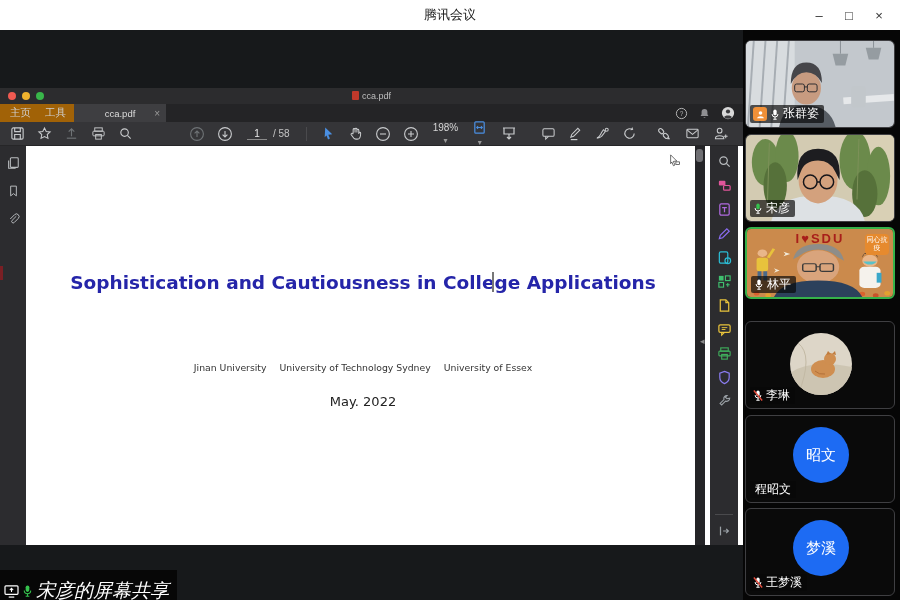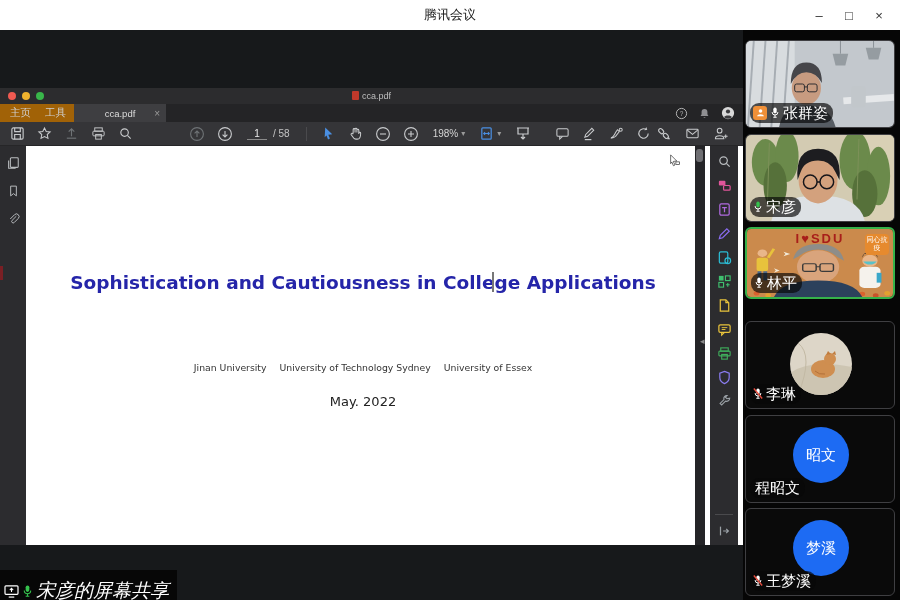--- a/index.html
+++ b/index.html
@@ -33,21 +33,21 @@
   .doc-tab .tab-x{position:absolute;right:6px;color:#9a9a9a;font-size:10px;}
   .tabrow-right{position:absolute;right:8px;top:0;height:18px;display:flex;align-items:center;gap:10px;}
   
   .pdf-toolbar{position:absolute;left:0;top:92px;width:743px;height:24px;background:#353538;
     border-bottom:1px solid #262628;display:flex;align-items:center;box-sizing:border-box;}
   .tbi{flex:0 0 auto;display:flex;align-items:center;justify-content:center;}
   .page-box{width:20px;text-align:center;border-bottom:1px solid #8a8a8a;color:#ececec;
     font-size:10px;margin-left:14px;}
   .page-total{color:#c4c4c4;font-size:10px;margin-left:6px;}
   .tb-divider{width:1px;height:14px;background:#4a4a4d;margin-left:16px;}
-  .zoom-level{color:#d6d6d6;font-size:10px;margin-left:14px;display:flex;align-items:center;gap:3px;}
+  .zoom-level{color:#d6d6d6;font-size:10px;margin-left:14px;display:flex;align-items:center;gap:3px;flex-direction:column;}
   .caret{font-size:8px;color:#9a9a9a;}
   
   .doc-area{position:absolute;left:0;top:116px;width:743px;height:399px;background:#ffffff;padding-left:37px;}
   .left-rail{position:absolute;left:0;top:0;width:26px;height:399px;background:#2c2c2f;
     display:flex;flex-direction:column;align-items:center;padding-top:10px;gap:14px;box-sizing:border-box;}
   .red-sliver{position:absolute;left:0;top:120px;width:3px;height:14px;background:#7a1f24;}
   .page{position:absolute;left:68px;top:0;width:590px;height:397px;background:#ffffff;}
   .scroll-track{position:absolute;left:695px;top:0;width:10px;height:399px;background:#242427;}
   .scroll-thumb{position:absolute;left:1px;top:3px;width:7px;height:13px;background:#6f6f73;border-radius:3px;}
   .collapse-mid{position:absolute;left:700px;top:190px;color:#8a8a8a;font-size:9px;}
@@ -68,21 +68,21 @@
   
   .share-banner{position:absolute;left:0;top:540px;background:#070707;color:#fff;font-size:19px;
     display:flex;align-items:center;gap:3px;padding:8px 8px 3px 4px;font-style:italic;}
   
   .panel{position:absolute;left:743px;top:30px;width:157px;height:570px;background:#060606;}
   .tile{position:absolute;left:2px;width:150px;height:88px;background:#111;border:1px solid #3f3f42;
     border-radius:6px;overflow:hidden;box-sizing:border-box;}
   .tile.active{border:2px solid #35b24a;}
   .tile svg.scene{position:absolute;left:0;top:0;width:100%;height:100%;}
   .namebar{position:absolute;left:4px;bottom:4px;display:flex;align-items:center;gap:3px;
-    background:rgba(8,8,8,.68);padding:2px 5px 2px 3px;border-radius:9px;color:#fff;font-size:15px;
+    background:rgba(8,8,8,.68);padding:2px 5px 2px 3px;border-radius:2px;color:#fff;font-size:12px;
     line-height:1.1;white-space:nowrap;justify-content:flex-end;}
   .host-badge{width:14px;height:14px;border-radius:3px;background:#f09038;display:flex;
     align-items:center;justify-content:center;}
   .blue-avatar{position:absolute;left:47px;top:11px;width:56px;height:56px;border-radius:50%;
     background:#1d6bf3;color:#fff;display:flex;align-items:center;justify-content:center;font-size:15px;}
   .cat-avatar{position:absolute;left:44px;top:11px;}
   .sdu-banner{position:absolute;left:0;right:0;top:2px;text-align:center;font-weight:bold;
     font-size:13px;letter-spacing:2px;color:#a81e1a;}
   .sdu-sticker{position:absolute;right:4px;top:5px;width:22px;background:#e68a2e;border-radius:4px;
     color:#fff;font-size:7px;line-height:1.2;text-align:center;padding:2px 1px;}

